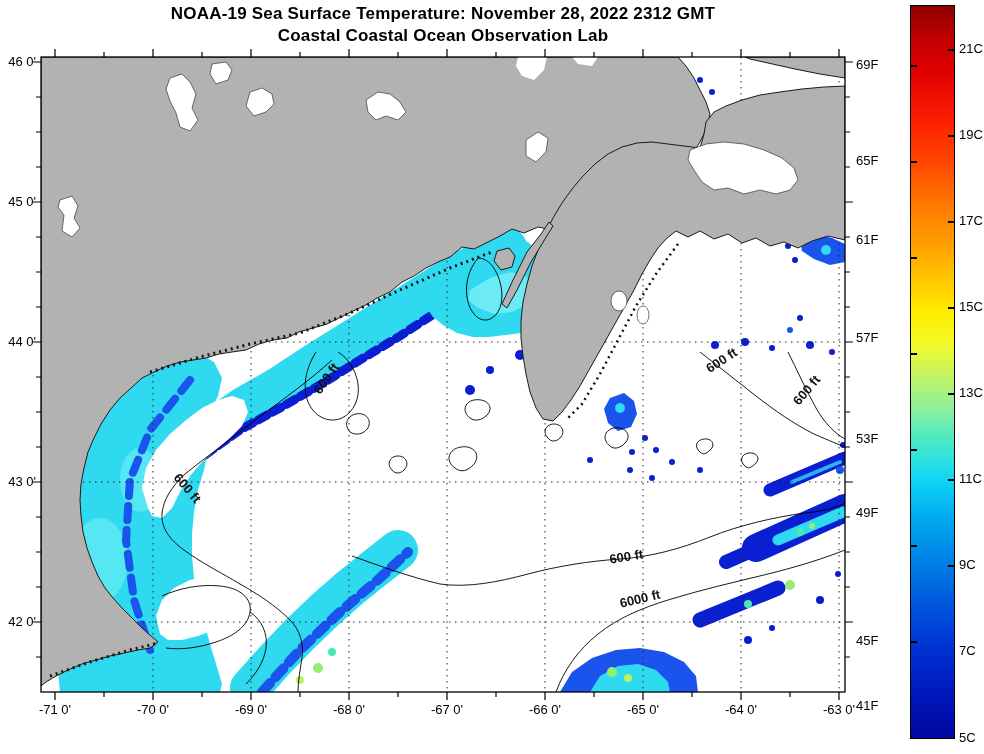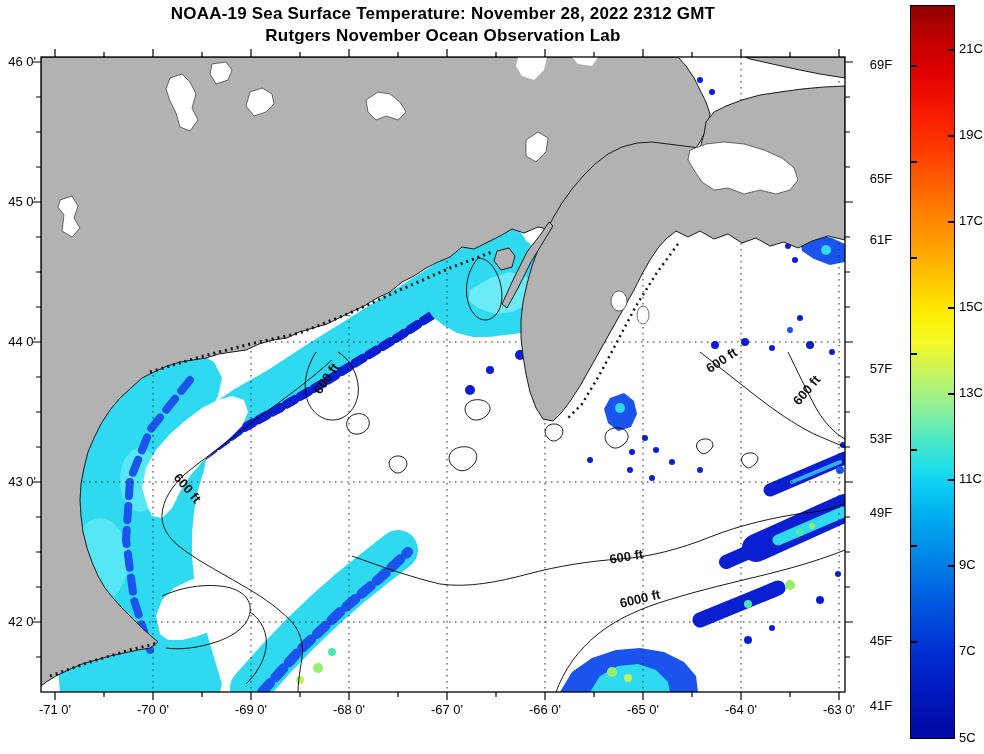--- a/index.html
+++ b/index.html
@@ -15,31 +15,31 @@
   #cbar{position:absolute;left:910px;top:5px;width:45px;height:734px;
         border:1px solid #000;box-sizing:border-box;
         background:linear-gradient(to bottom,
           #8f0000 0%,#c00000 4.5%,#e00000 9%,#fa1c00 15%,#ff4400 21%,
           #ff7700 27%,#ffa200 33%,#ffcc00 38%,#ffee00 42%,#f4fa28 46%,
           #c8f45c 50%,#8cf09a 55%,#4fe9c2 59%,#22dfe8 63%,#0fd2f4 65%,
           #00aaee 70%,#0080e6 76%,#0055dd 82%,#0030d2 88%,#0018bc 94%,#0008a0 100%);}
   .cb-tick{position:absolute;height:2px;background:#000;}
   .cb-tl{left:0;width:6px;} .cb-tr{right:0;width:6px;}
   .cb-flabel{position:absolute;left:856px;width:50px;height:16px;line-height:16px;
-             text-align:center;font-size:13px;color:#000;}
+             text-align:left;font-size:13px;color:#000;}
   .cb-clabel{position:absolute;left:959px;width:46px;height:16px;line-height:16px;
              text-align:left;font-size:13px;color:#000;}
 </style>
 </head>
 <body>
 
 <div id="fig">
 
   <div class="title-line" id="title1">NOAA-19 Sea Surface Temperature:  November 28, 2022 2312 GMT</div>
-  <div class="title-line" id="title2">Rutgers November Ocean Observation Lab</div>
+  <div class="title-line" id="title2">Coastal Coastal Ocean Observation Lab</div>
 
   <svg id="mapsvg" width="984" height="754">
     <defs>
       <clipPath id="mapclip">
           <rect x="41" y="57" width="804" height="635"></rect>
         </clipPath>
     </defs>
 
     <g clip-path="url(#mapclip)">
 
@@ -253,23 +253,23 @@
     <div class="cb-tick cb-tr" style="top:43px"></div>
     <div class="cb-tick cb-tr" style="top:129px"></div>
     <div class="cb-tick cb-tr" style="top:215px"></div>
     <div class="cb-tick cb-tr" style="top:301px"></div>
     <div class="cb-tick cb-tr" style="top:387px"></div>
     <div class="cb-tick cb-tr" style="top:473px"></div>
     <div class="cb-tick cb-tr" style="top:559px"></div>
   </div>
 
   <div class="cb-flabel" style="top:57px">69F</div>
-  <div class="cb-flabel" style="top:171px">65F</div>
+  <div class="cb-flabel" style="top:153px">65F</div>
   <div class="cb-flabel" style="top:232px">61F</div>
-  <div class="cb-flabel" style="top:361px">57F</div>
+  <div class="cb-flabel" style="top:330px">57F</div>
   <div class="cb-flabel" style="top:431px">53F</div>
   <div class="cb-flabel" style="top:505px">49F</div>
   <div class="cb-flabel" style="top:633px">45F</div>
   <div class="cb-flabel" style="top:698px">41F</div>
 
   <div class="cb-clabel" style="top:41px">21C</div>
   <div class="cb-clabel" style="top:127px">19C</div>
   <div class="cb-clabel" style="top:213px">17C</div>
   <div class="cb-clabel" style="top:299px">15C</div>
   <div class="cb-clabel" style="top:385px">13C</div>

